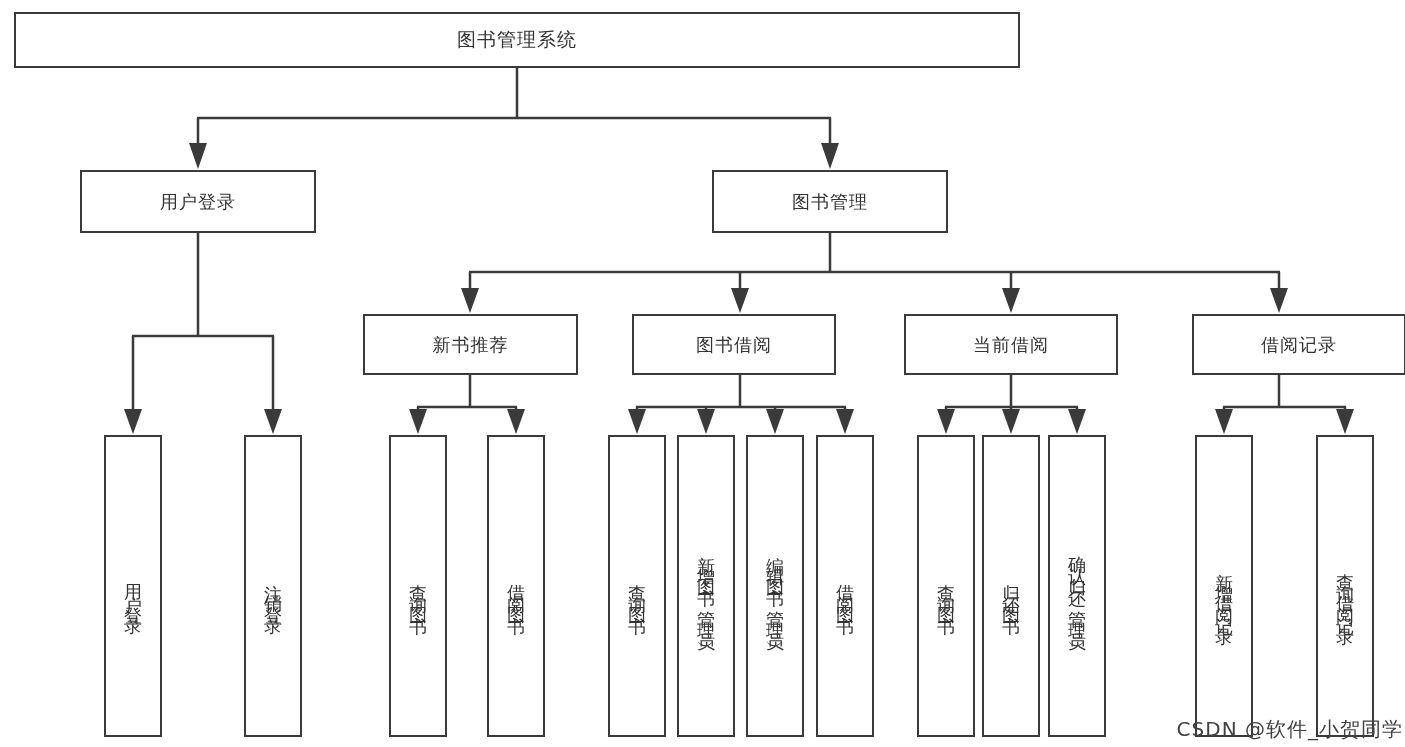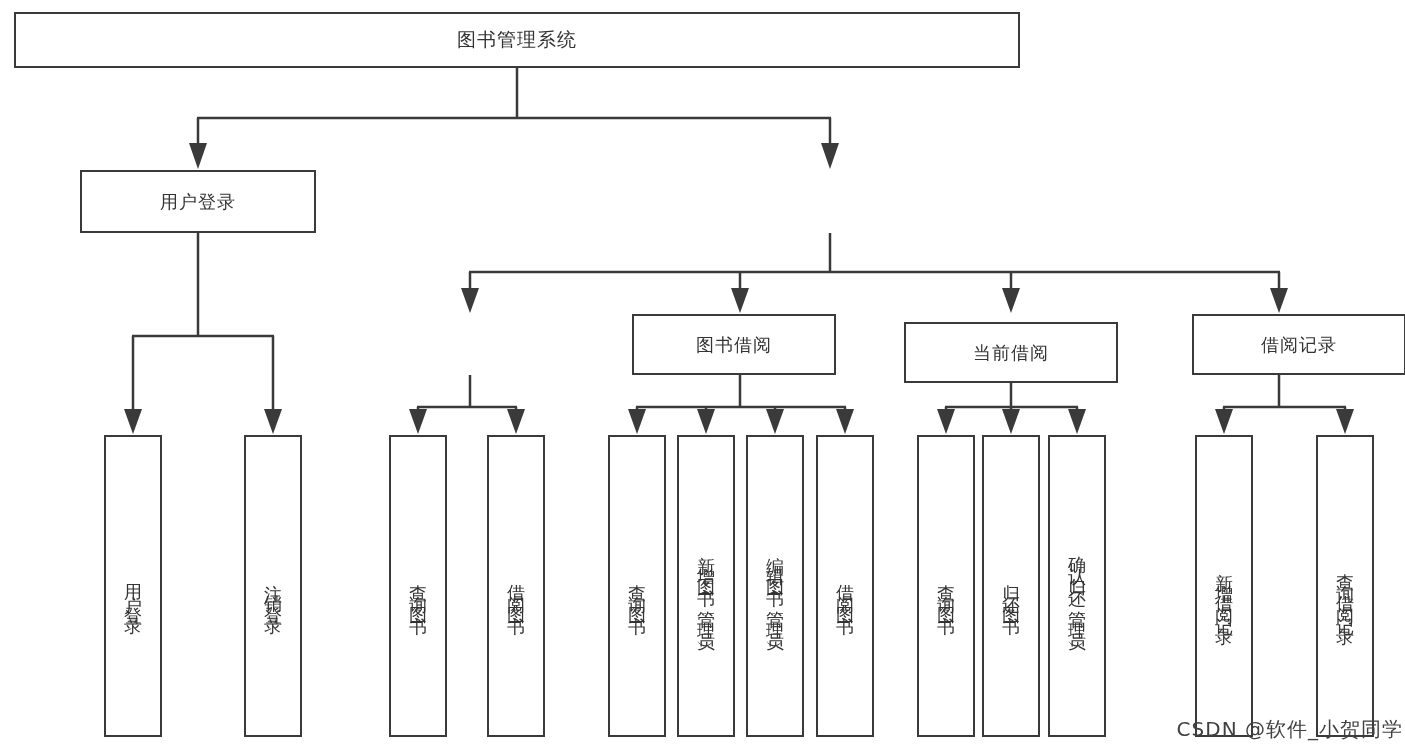--- a/index.html
+++ b/index.html
@@ -92,23 +92,25 @@
     <g>
       <path class="wire" d="M1279,375 V407 M1223,407 H1346 M1224,407 V412 M1345,407 V412"></path>
       <polygon class="ah" points="1215,409 1233,409 1224,434"></polygon>
       <polygon class="ah" points="1336,409 1354,409 1345,434"></polygon>
     </g>
   </svg>
 
   <div class="node hnode root" style="left:14px;top:12px;width:1006px;height:56px;">图书管理系统</div>
 
   <div class="node hnode" style="left:80px;top:170px;width:236px;height:63px;">用户登录</div>
+  <div class="node hnode" style="left:712px;top:170px;width:236px;height:63px;">图书管理</div>
 
+  <div class="node hnode" style="left:363px;top:314px;width:215px;height:61px;">新书推荐</div>
   <div class="node hnode" style="left:632px;top:314px;width:204px;height:61px;">图书借阅</div>
-  <div class="node hnode" style="left:904px;top:314px;width:214px;height:61px;margin-top:8px;">当前借阅</div>
+  <div class="node hnode" style="left:904px;top:314px;width:214px;height:61px;">当前借阅</div>
   <div class="node hnode" style="left:1172px;top:314px;width:214px;height:61px;margin-left:20px;">借阅记录</div>
 
   <div class="node leaf" style="left:104px;top:435px;width:58px;height:302px;">用户登录</div>
   <div class="node leaf" style="left:244px;top:435px;width:58px;height:302px;">注销登录</div>
 
   <div class="node leaf" style="left:389px;top:435px;width:58px;height:302px;">查询图书</div>
   <div class="node leaf" style="left:487px;top:435px;width:58px;height:302px;">借阅图书</div>
 
   <div class="node leaf" style="left:608px;top:435px;width:58px;height:302px;">查询图书</div>
   <div class="node leaf" style="left:677px;top:435px;width:58px;height:302px;">新增图书（管理员）</div>

